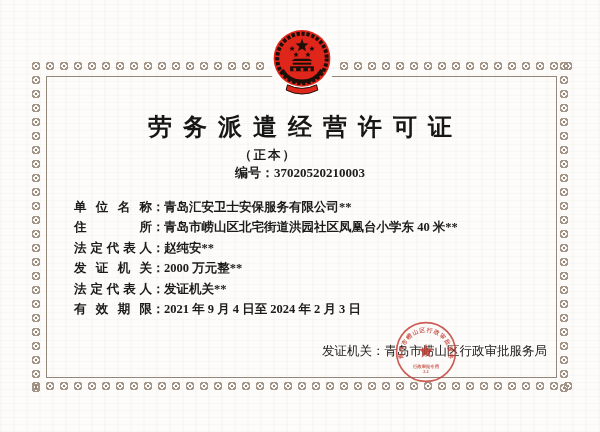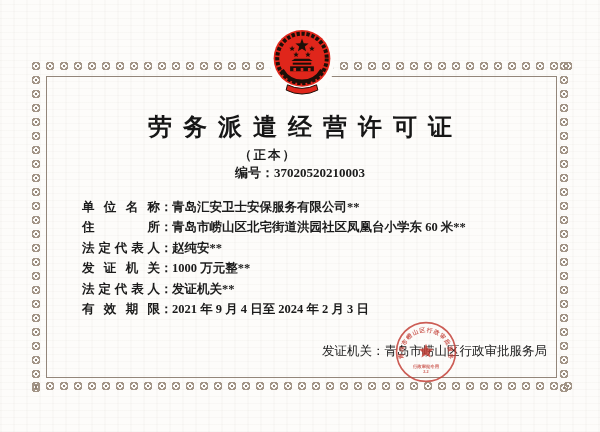--- a/index.html
+++ b/index.html
@@ -37,21 +37,21 @@
     letter-spacing:11px;padding-left:11px;box-sizing:border-box;color:#161616;
   }
   .copy-type{
     position:absolute;left:0;top:147px;width:536px;text-align:center;z-index:6;
     font-weight:700;font-size:12.5px;letter-spacing:2px;
   }
   .number-line{
     position:absolute;left:0;top:164px;width:600px;text-align:center;z-index:6;
     font-weight:700;font-size:13px;
   }
-  .fields{position:absolute;left:74px;top:197px;width:470px;z-index:6;margin-left:8px;}
+  .fields{position:absolute;left:74px;top:197px;width:470px;z-index:6;}
   .field-row{height:20.4px;line-height:20.4px;font-size:12.5px;font-weight:700;white-space:nowrap;}
   .flabel{
     display:inline-block;width:78px;vertical-align:top;
     text-align:justify;text-align-last:justify;text-justify:inter-character;
   }
   .fcolon{display:inline-block;width:12px;}
   .fvalue{display:inline-block;}
   .issuer{position:absolute;left:322px;top:342px;z-index:6;}
   .issuer-row{height:19px;line-height:19px;font-size:12.5px;font-weight:400;white-space:nowrap;}
   .seal{position:absolute;left:394px;top:320px;width:64px;height:64px;z-index:7;opacity:.82;}
@@ -89,27 +89,27 @@
 
   <div class="title">劳务派遣经营许可证</div>
   <div class="copy-type">（正本）</div>
   <div class="number-line"><span>编号：</span><span>37020520210003</span></div>
 
   <div class="fields">
     <div class="field-row">
       <span class="flabel">单位名称</span><span class="fcolon">：</span><span class="fvalue">青岛汇安卫士安保服务有限公司**</span>
     </div>
     <div class="field-row">
-      <span class="flabel">住所</span><span class="fcolon">：</span><span class="fvalue">青岛市崂山区北宅街道洪园社区凤凰台小学东 60 米**</span>
+      <span class="flabel">住所</span><span class="fcolon">：</span><span class="fvalue">青岛市崂山区北宅街道洪园社区凤凰台小学东 40 米**</span>
     </div>
     <div class="field-row">
       <span class="flabel">法定代表人</span><span class="fcolon">：</span><span class="fvalue">赵纯安**</span>
     </div>
     <div class="field-row">
-      <span class="flabel">发证机关</span><span class="fcolon">：</span><span class="fvalue">1000 万元整**</span>
+      <span class="flabel">发证机关</span><span class="fcolon">：</span><span class="fvalue">2000 万元整**</span>
     </div>
     <div class="field-row">
       <span class="flabel">法定代表人</span><span class="fcolon">：</span><span class="fvalue">发证机关**</span>
     </div>
     <div class="field-row">
       <span class="flabel">有效期限</span><span class="fcolon">：</span><span class="fvalue">2021 年 9 月 4 日至 2024 年 2 月 3 日</span>
     </div>
   </div>
 
   <div class="issuer">

